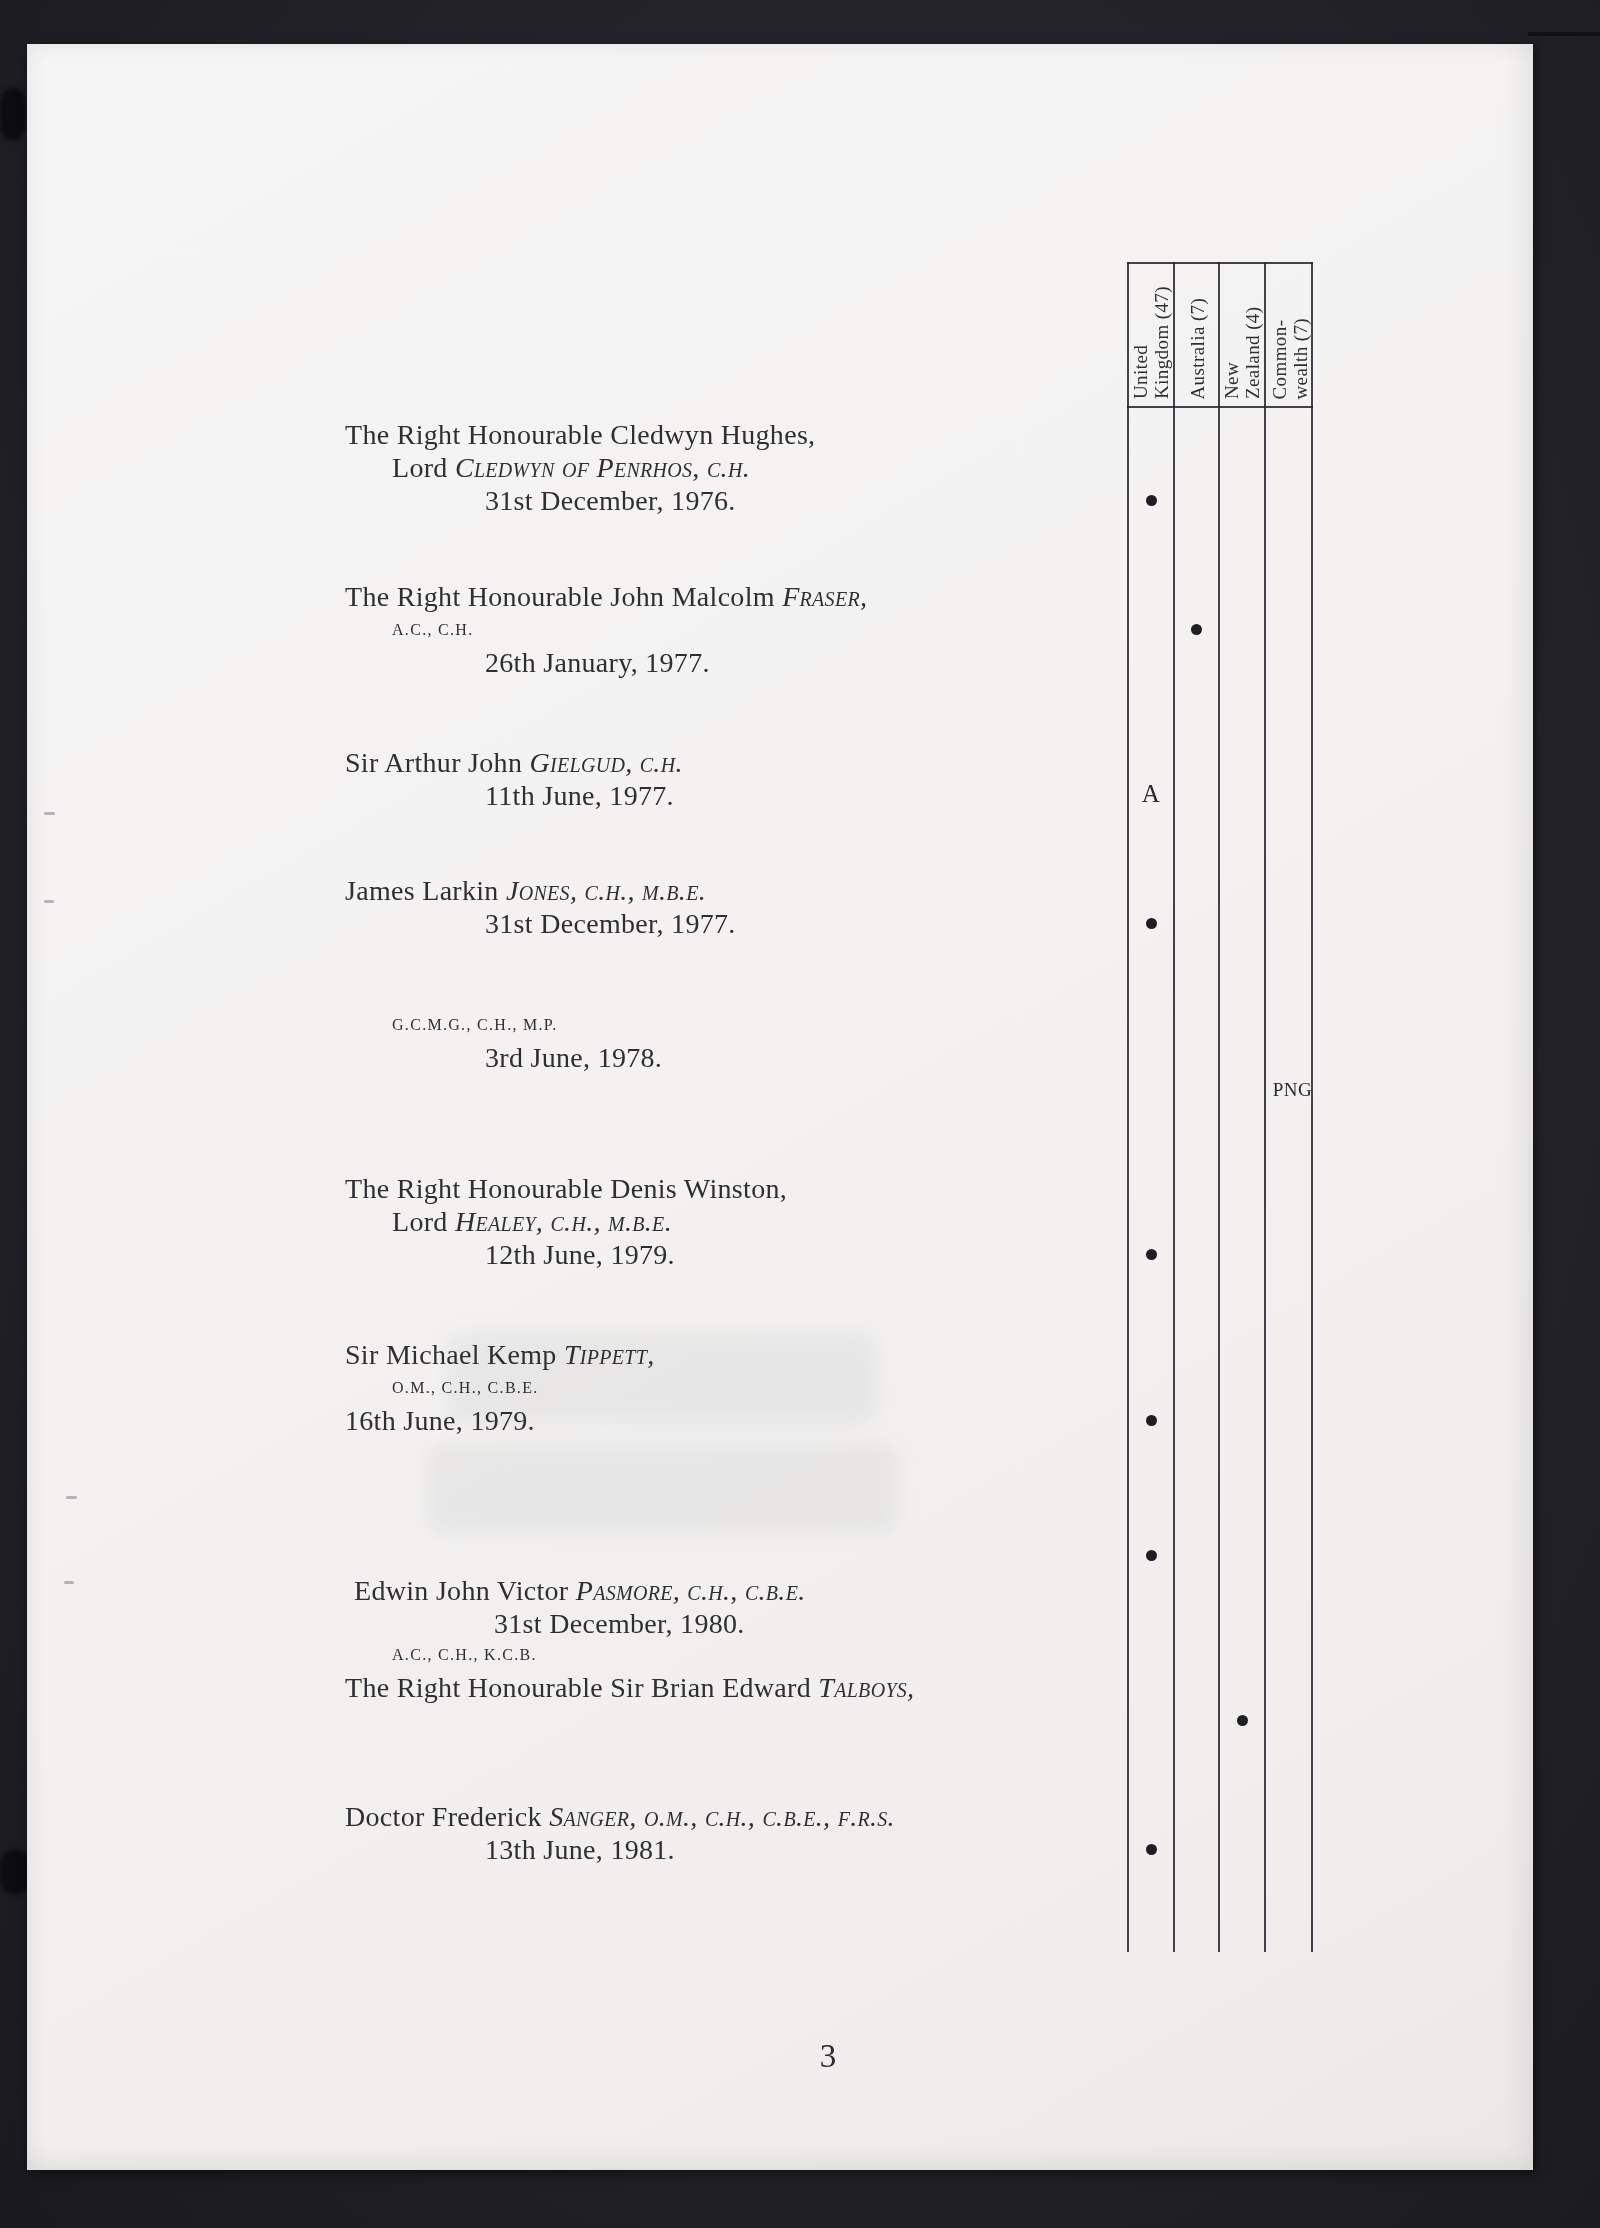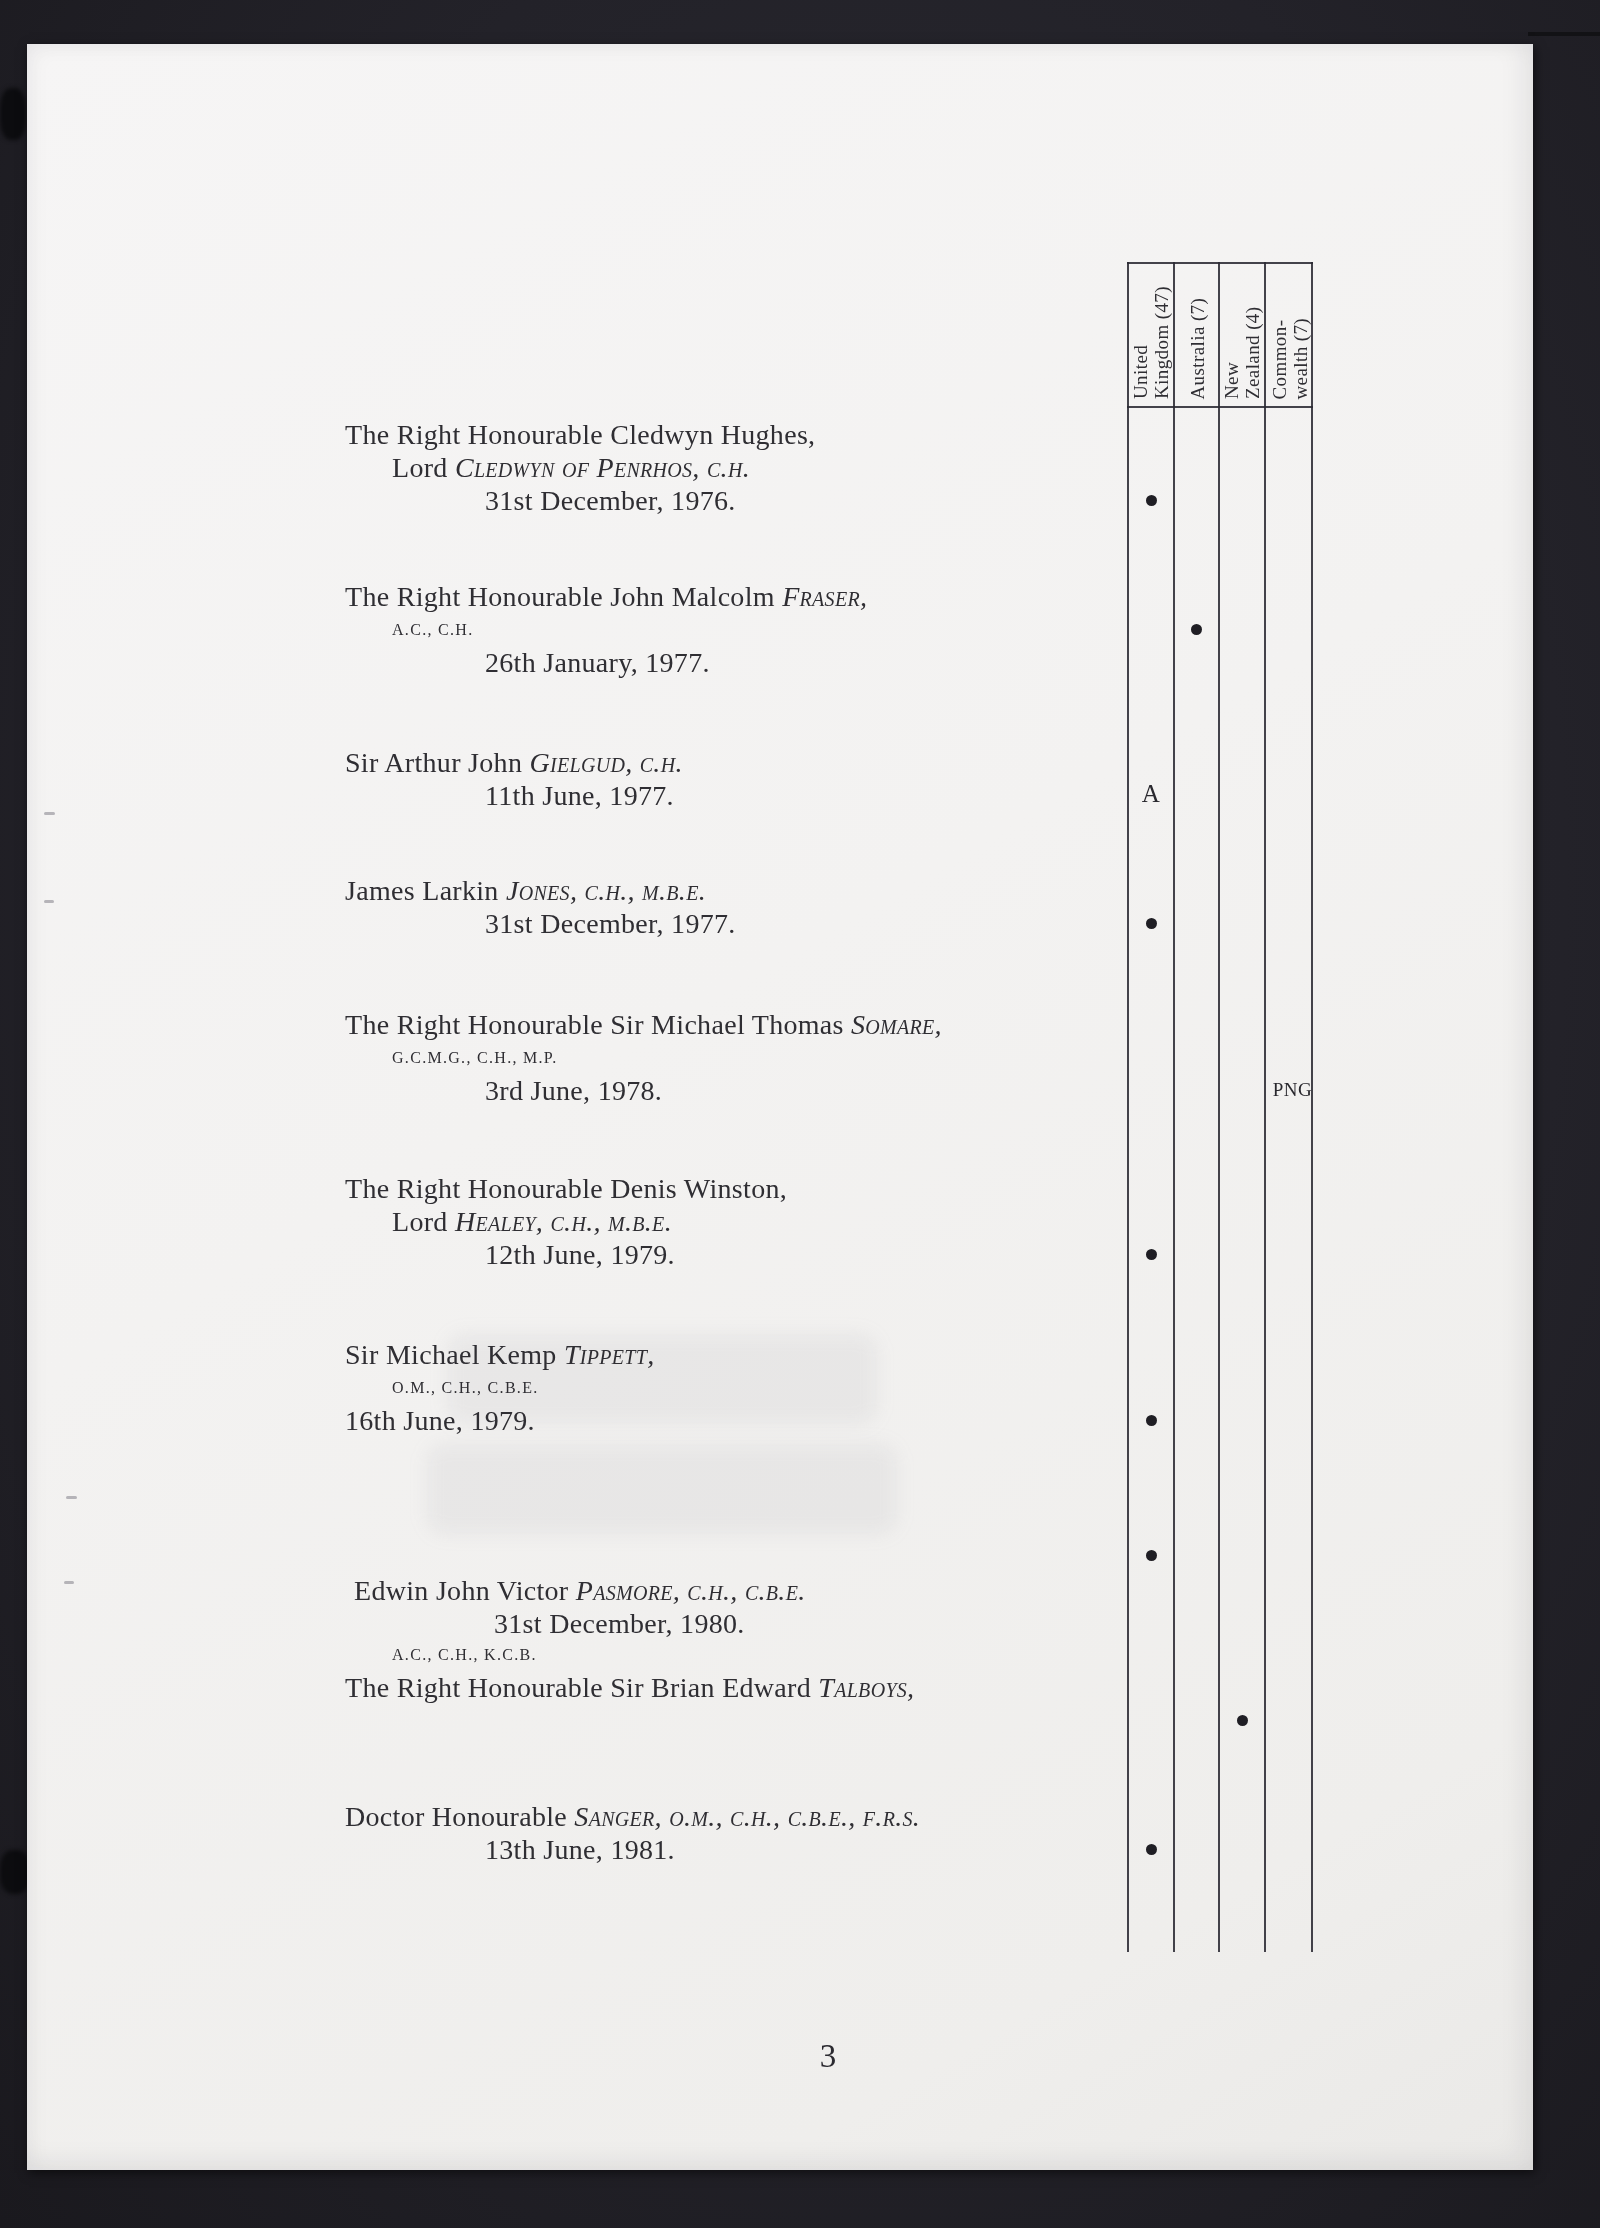--- a/index.html
+++ b/index.html
@@ -107,21 +107,20 @@
       </div>
       <div class="entry" style="left: 345px; top: 746px;">
         <div class="line" style="margin-left: 0px;"><span>Sir Arthur John </span><span class="sc">Gielgud, c.h.</span></div>
         <div class="line" style="margin-left: 140px;"><span>11th June, 1977.</span></div>
       </div>
       <div class="entry" style="left: 345px; top: 874px;">
         <div class="line" style="margin-left: 0px;"><span>James Larkin </span><span class="sc">Jones, c.h., m.b.e.</span></div>
         <div class="line" style="margin-left: 140px;"><span>31st December, 1977.</span></div>
       </div>
       <div class="entry" style="left: 345px; top: 1008px;">
-        <div class="line" style="margin-left: 0px;"><span>The Right Honourable Sir Michael Thomas </span><span class="sc">Somare,</span></div>
         <div class="line honours" style="margin-left: 47px;"><span>G.C.M.G., C.H., M.P.</span></div>
         <div class="line" style="margin-left: 140px;"><span>3rd June, 1978.</span></div>
       </div>
       <div class="entry" style="left: 345px; top: 1172px;">
         <div class="line" style="margin-left: 0px;"><span>The Right Honourable Denis Winston,</span></div>
         <div class="line" style="margin-left: 47px;"><span>Lord </span><span class="sc">Healey, c.h., m.b.e.</span></div>
         <div class="line" style="margin-left: 140px;"><span>12th June, 1979.</span></div>
       </div>
       <div class="entry" style="left: 345px; top: 1338px;">
         <div class="line" style="margin-left: 0px;"><span>Sir Michael Kemp </span><span class="sc">Tippett,</span></div>
@@ -130,19 +129,19 @@
       </div>
       <div class="entry" style="left: 345px; top: 1574px; margin-left: 9px;">
         <div class="line" style="margin-left: 0px;"><span>Edwin John Victor </span><span class="sc">Pasmore, c.h., c.b.e.</span></div>
         <div class="line" style="margin-left: 140px;"><span>31st December, 1980.</span></div>
       </div>
       <div class="entry" style="left: 345px; top: 1638px;">
         <div class="line honours" style="margin-left: 47px;"><span>A.C., C.H., K.C.B.</span></div>
         <div class="line" style="margin-left: 0px;"><span>The Right Honourable Sir Brian Edward </span><span class="sc">Talboys,</span></div>
       </div>
       <div class="entry" style="left: 345px; top: 1800px;">
-        <div class="line" style="margin-left: 0px;"><span>Doctor Honourable </span><span class="sc">Sanger, o.m., c.h., c.b.e., f.r.s.</span></div>
+        <div class="line" style="margin-left: 0px;"><span>Doctor Frederick </span><span class="sc">Sanger, o.m., c.h., c.b.e., f.r.s.</span></div>
         <div class="line" style="margin-left: 140px;"><span>13th June, 1981.</span></div>
       </div>
     </div>
 
   <div class="page-number">3</div>
 </div>
 
 </body></html>

